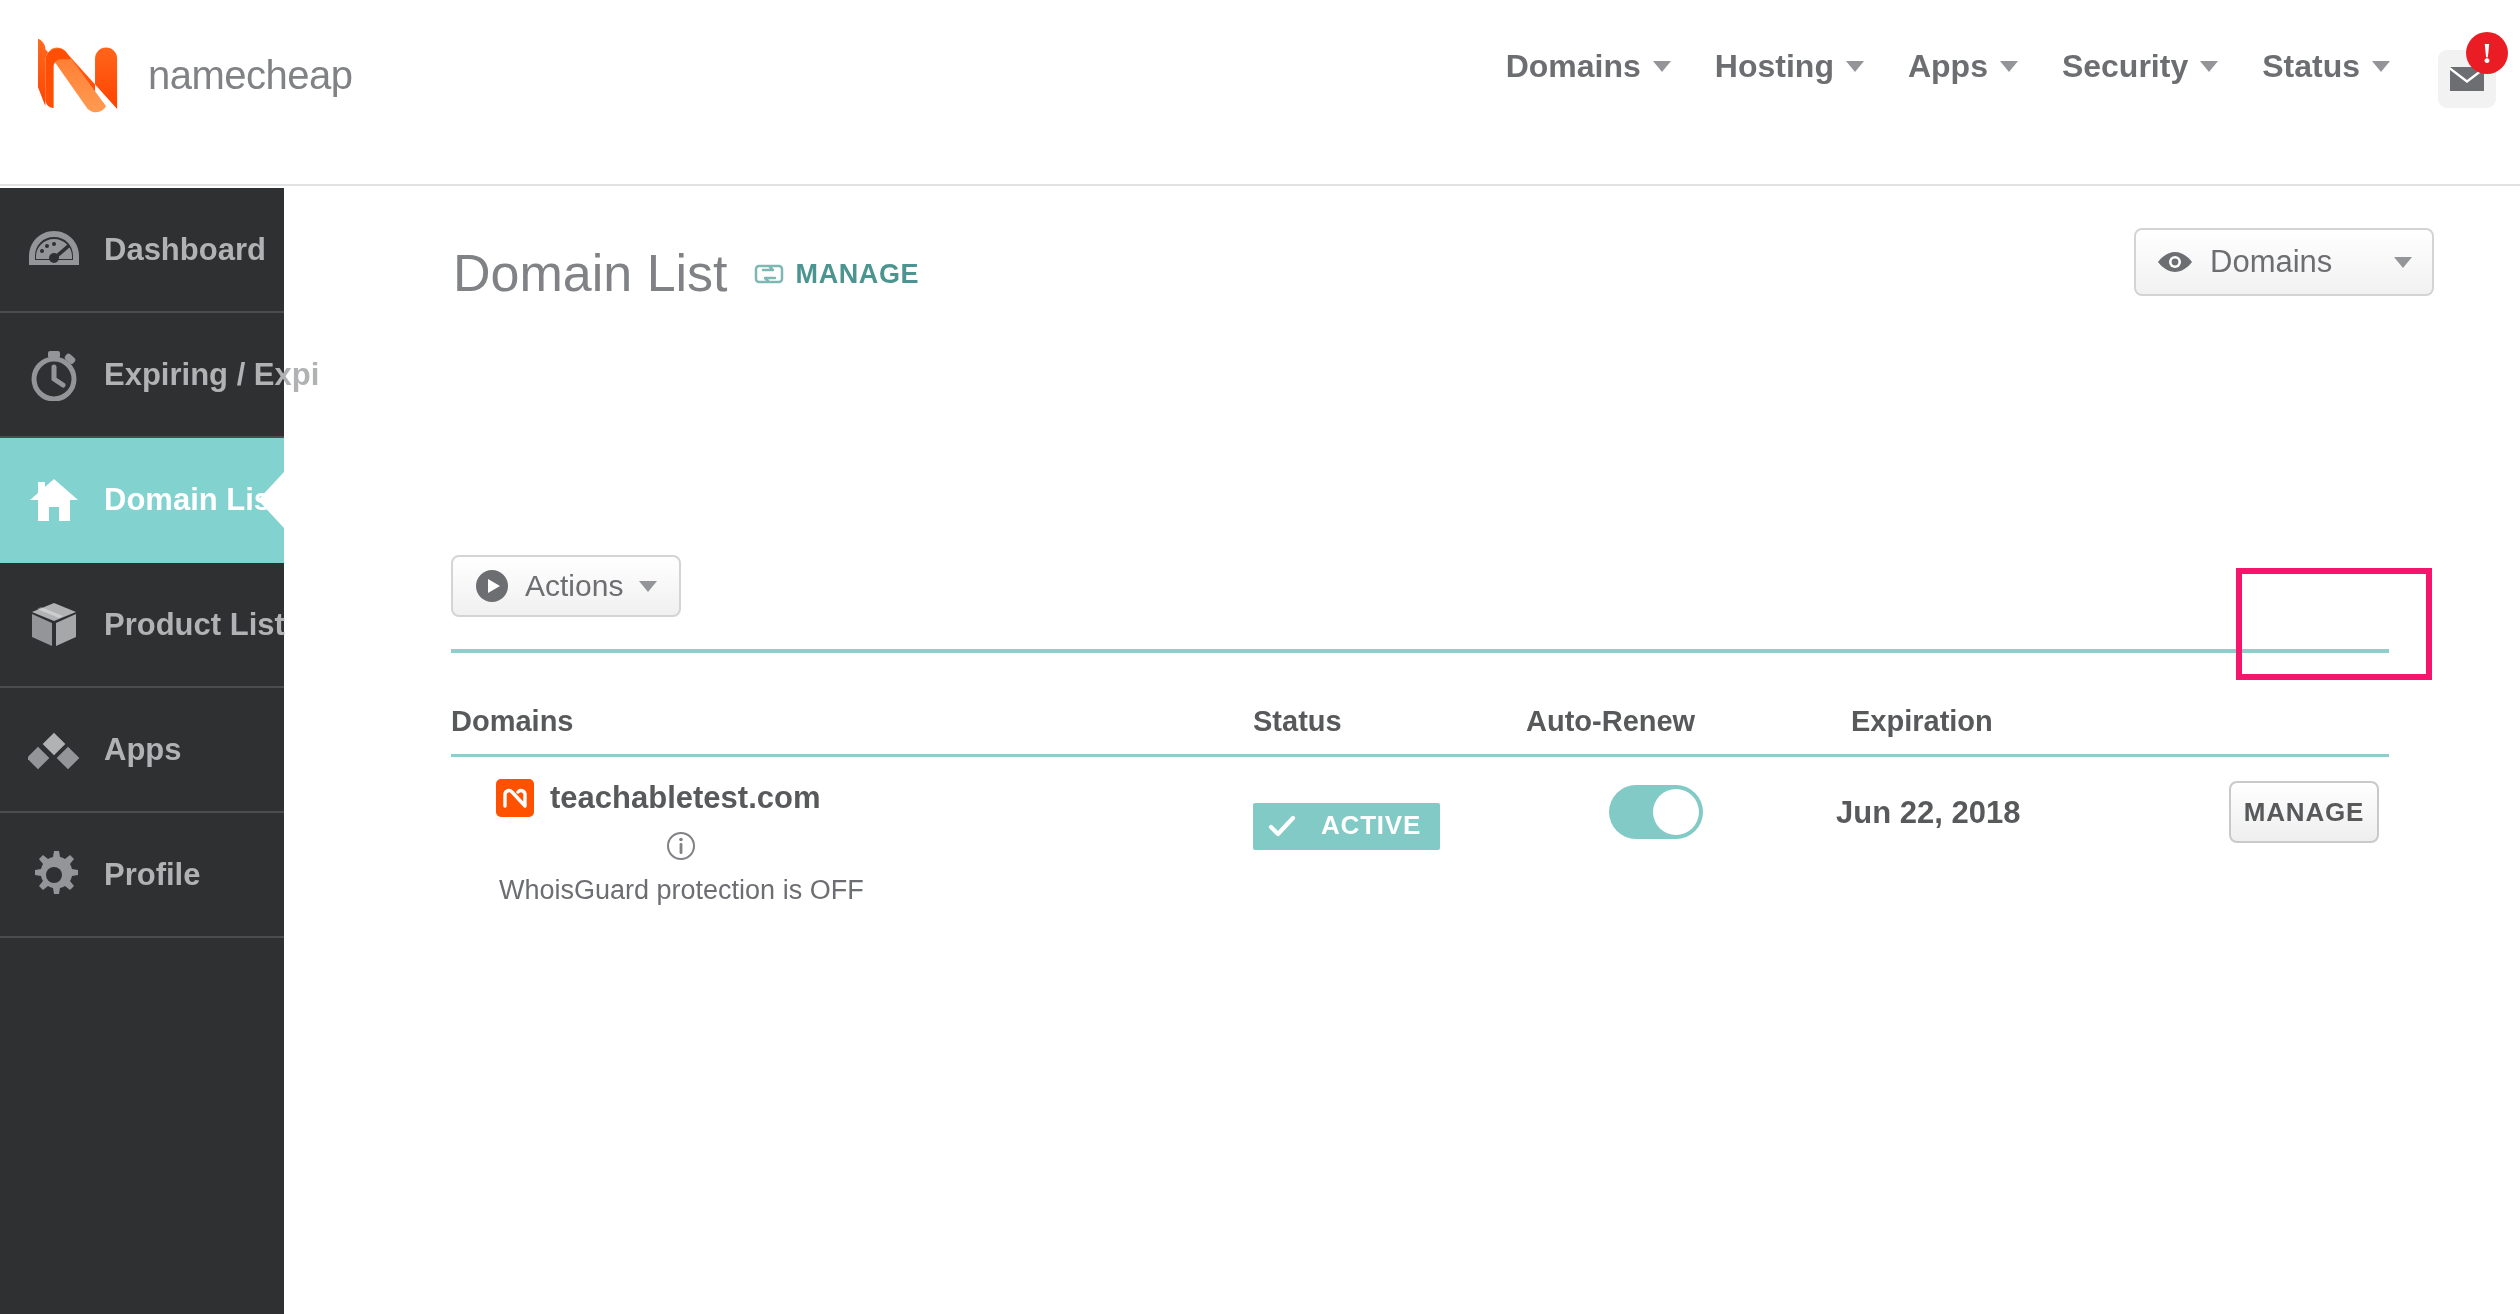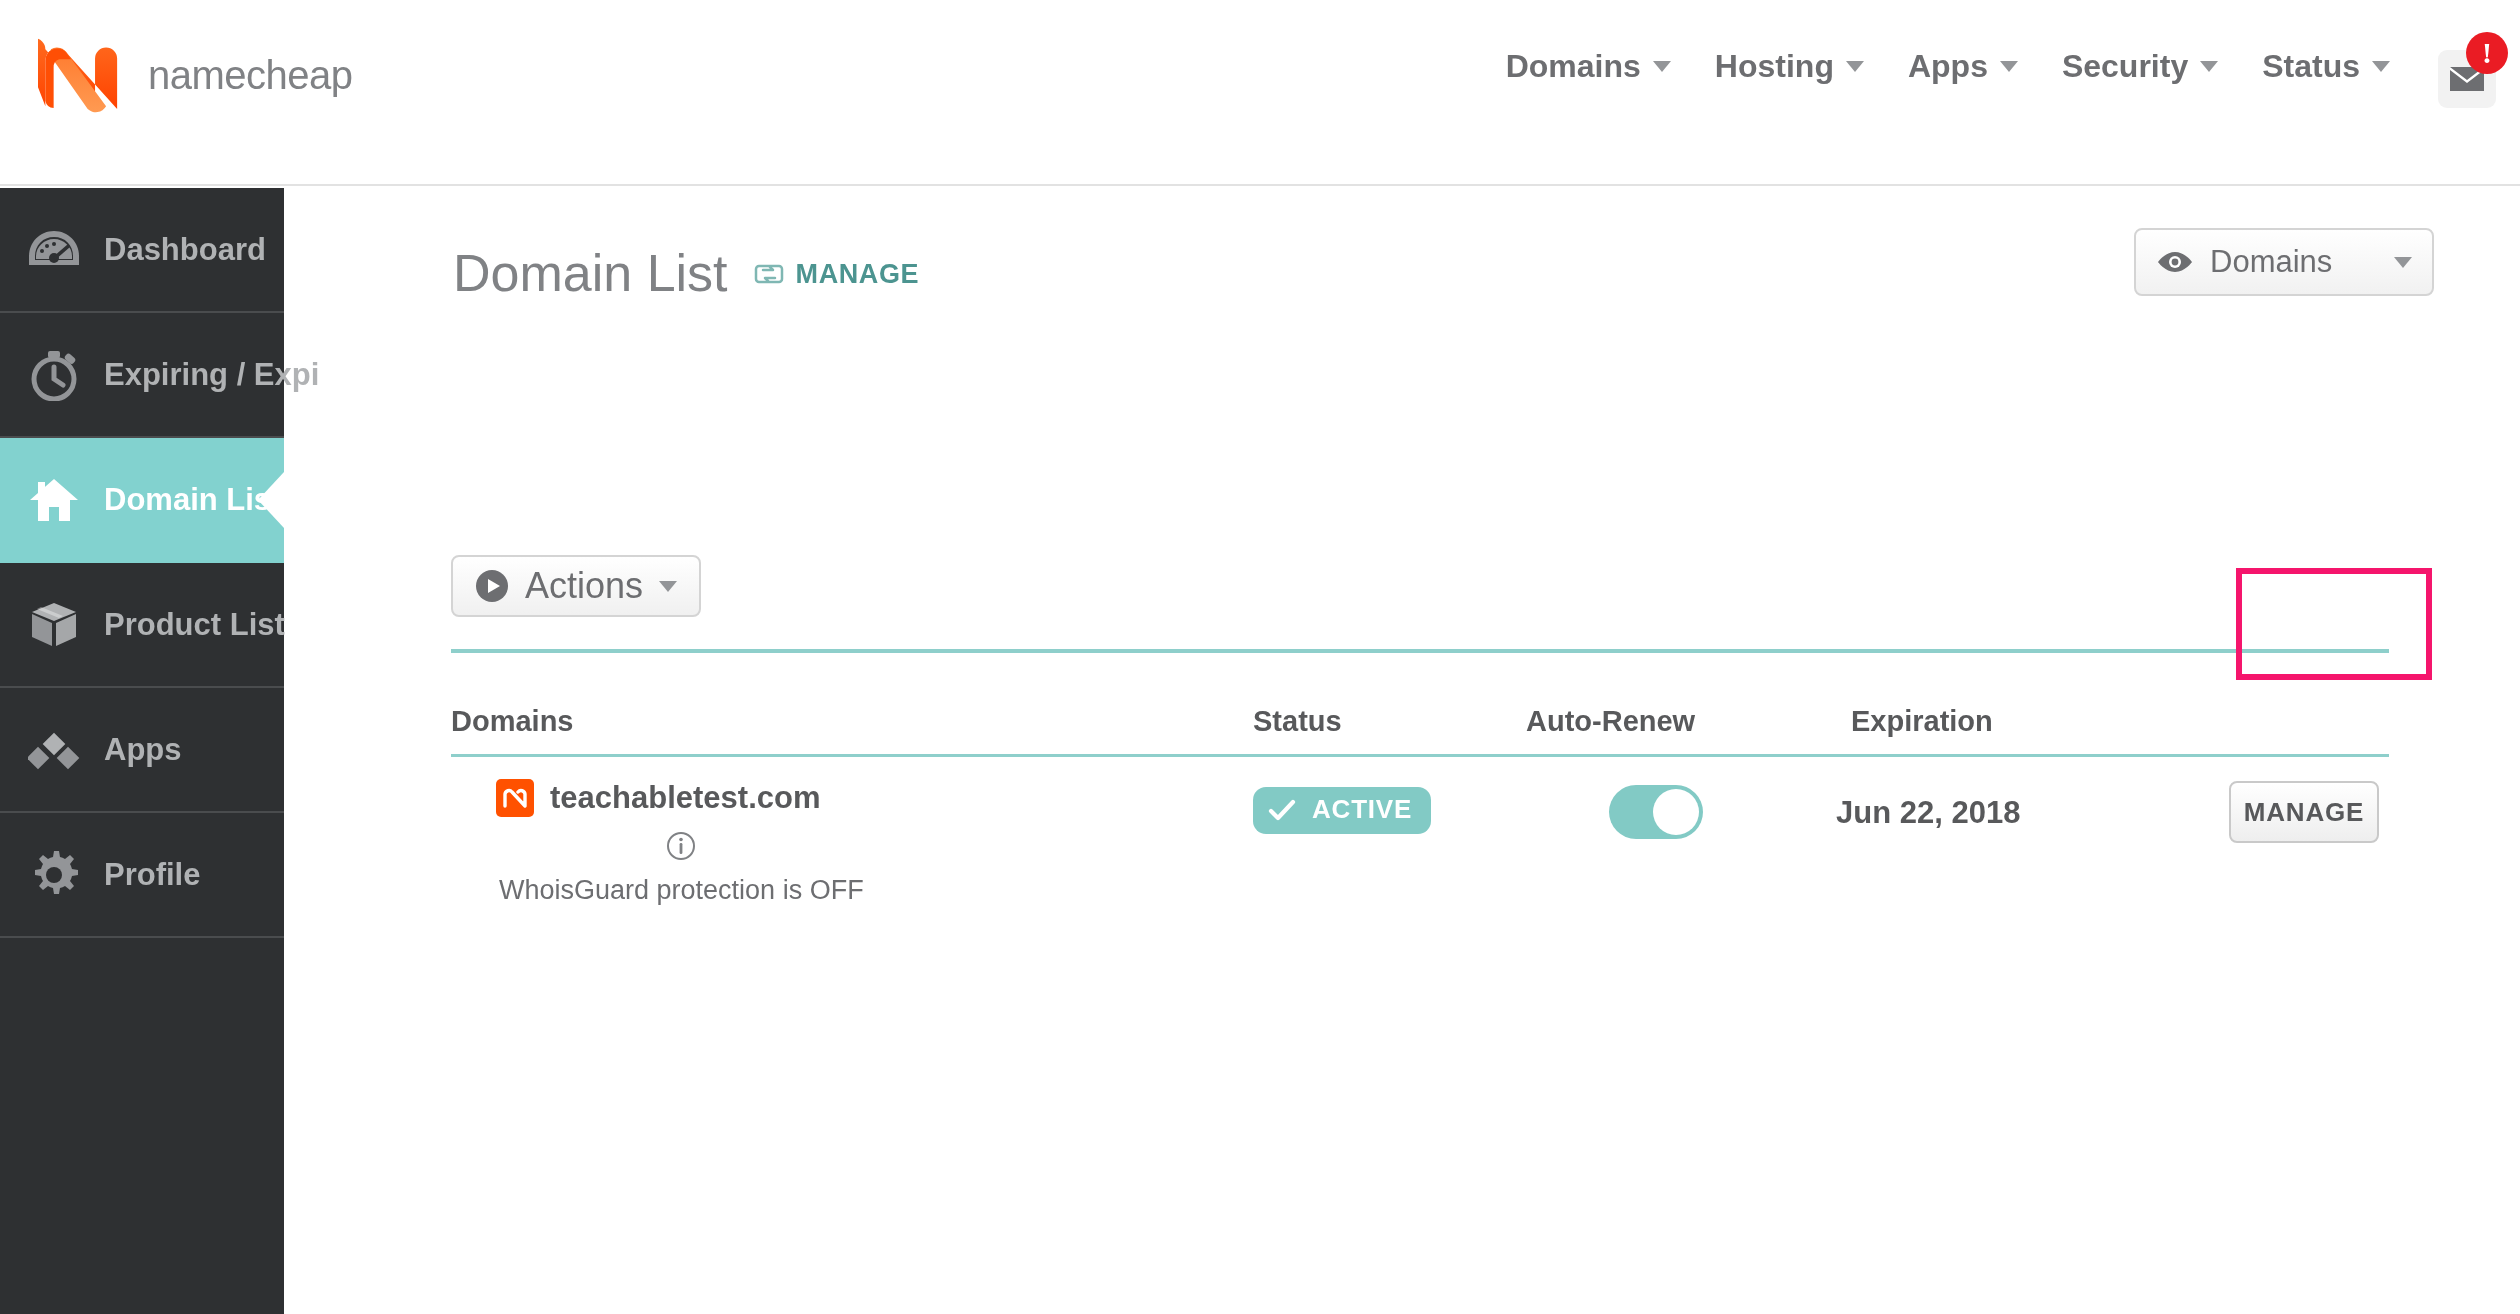--- a/index.html
+++ b/index.html
@@ -141,21 +141,21 @@
 
   .actions-btn {
     position: absolute; left: 133px; top: 367px;
     height: 62px; min-width: 200px;
     border: 2px solid #d4d4d4; border-radius: 8px;
     background: linear-gradient(to bottom, #ffffff 0%, #f0f0f0 100%);
     display: flex; align-items: center;
     padding: 0 22px; gap: 16px;
     cursor: pointer;
   }
-  .actions-label { font-size: 36px; color: #6d6e71; }
+  .actions-label { font-size: 30px; color: #6d6e71; }
 
   
   .table {
     position: absolute; left: 133px; top: 461px;
     width: 1938px;
   }
   .table-head {
     border-top: 4px solid #8ecfcb;
     border-bottom: 3px solid #8ecfcb;
     height: 108px;
@@ -187,23 +187,24 @@
     font-size: 31px; font-weight: bold; color: #58595b;
   }
   .whois-line {
     display: flex; align-items: center; gap: 14px;
     margin-top: 14px; margin-left: 3px; flex-direction: column;
   }
   .whois-text { font-size: 27px; color: #6d6e71; }
 
   .cell-status { position: absolute; left: 802px; top: 30px; }
   .badge-active {
-    display: inline-flex; align-items: center; gap: 16px;
-    background: #82cac5; border-radius: 13px;
+    display: inline-flex; align-items: center; gap: 25px;
+    background: #82cac5; border-radius: 2px;
     padding: 7px 19px 9px 15px;
+    margin-top: 16px;
   }
   .badge-label {
     font-size: 26px; font-weight: bold; color: #ffffff;
     letter-spacing: 0.8px;
   }
 
   .cell-renew { position: absolute; left: 1075px; top: 28px; width: 260px; display:flex; justify-content:center;}
   .toggle {
     width: 94px; height: 54px; border-radius: 27px;
     background: #82cac5; position: relative; cursor: pointer;

